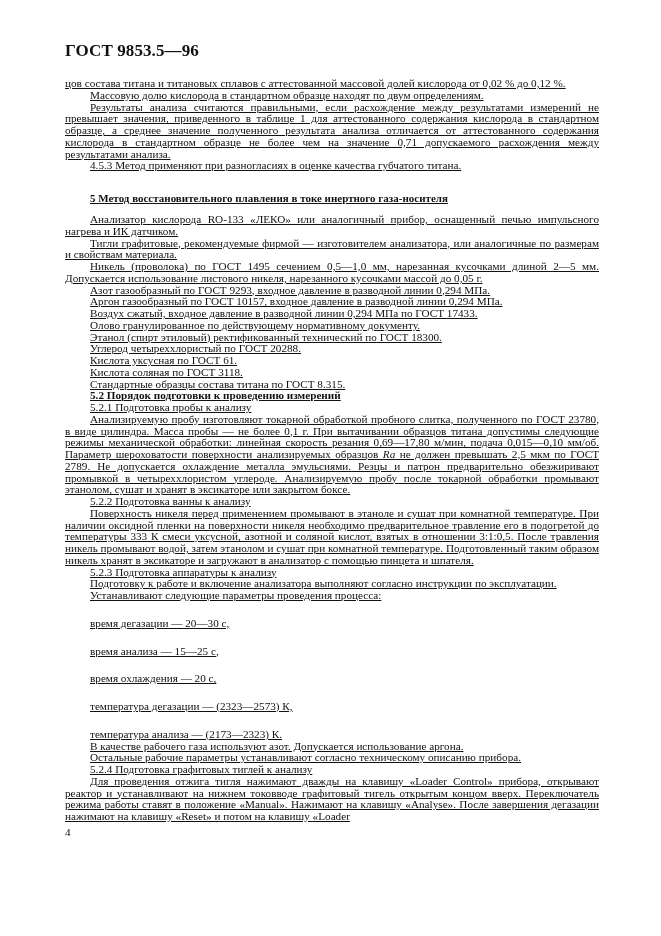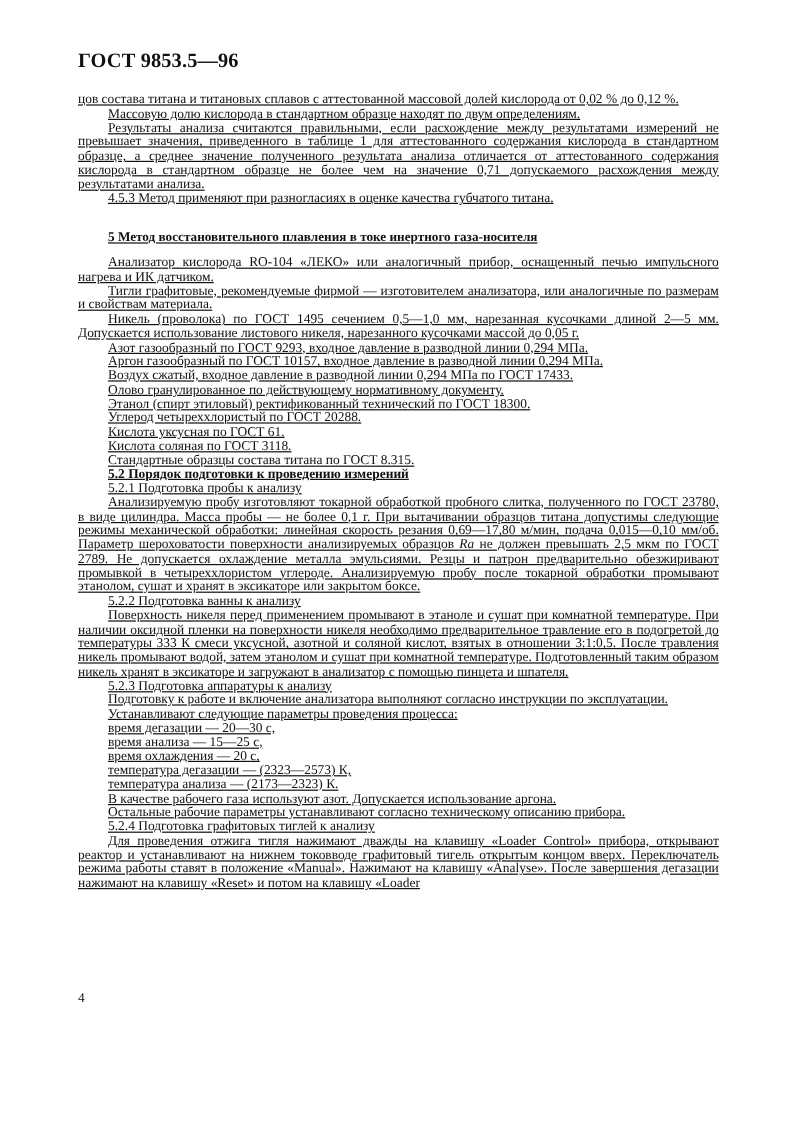--- a/index.html
+++ b/index.html
@@ -2,39 +2,39 @@
 <html><head>
 <meta charset="utf-8">
 <style>
   html, body { margin:0; padding:0; background:#ffffff; }
   body { width:661px; height:936px; position:relative; overflow:hidden;
          font-family:"Liberation Serif","DejaVu Serif",serif; color:#111; }
   .hdr { position:absolute; left:65px; top:41px; font-weight:bold; font-size:17px; letter-spacing:0.1px; }
   .body { position:absolute; left:65px; top:78px; width:534px; font-size:11.2px; line-height:11.75px;text-decoration:underline; }
   p { margin:0; text-align:justify; }
   .ind { text-indent:25px; }
-  .li { padding-left:25px; text-align:left; }
+  .li { padding-left:25px; text-align:left;margin-top:16px; }
   .sec { font-weight:bold; font-size:11px; line-height:16px; margin-top:18px; margin-bottom:8px; padding-left:25px; text-align:left; }
   .sub { font-weight:bold; padding-left:25px; text-align:left; }
   .pg { position:absolute; left:65px; top:826px; font-size:11.2px; }
 </style>
 </head>
 <body>
 
 <div class="hdr">ГОСТ 9853.5—96</div>
 
 <div class="body">
   <p>цов состава титана и титановых сплавов с аттестованной массовой долей кислорода от 0,02 % до 0,12 %.</p>
   <p class="ind">Массовую долю кислорода в стандартном образце находят по двум определениям.</p>
   <p class="ind">Результаты анализа считаются правильными, если расхождение между результатами измерений не превышает значения, приведенного в таблице 1 для аттестованного содержания кислорода в стандартном образце, а среднее значение полученного результата анализа отличается от аттестованного содержания кислорода в стандартном образце не более чем на значение 0,71 допускаемого расхождения между результатами анализа.</p>
   <p class="ind">4.5.3 Метод применяют при разногласиях в оценке качества губчатого титана.</p>
 
   <div class="sec">5 Метод восстановительного плавления в токе инертного газа-носителя</div>
 
-  <p class="ind">Анализатор кислорода RO-104 «ЛЕКО» или аналогичный прибор, оснащенный печью импульсного нагрева и ИК датчиком.</p>
+  <p class="ind">Анализатор кислорода RO-133 «ЛЕКО» или аналогичный прибор, оснащенный печью импульсного нагрева и ИК датчиком.</p>
   <p class="ind">Тигли графитовые, рекомендуемые фирмой — изготовителем анализатора, или аналогичные по размерам и свойствам материала.</p>
   <p class="ind">Никель (проволока) по ГОСТ 1495 сечением 0,5—1,0 мм, нарезанная кусочками длиной 2—5 мм. Допускается использование листового никеля, нарезанного кусочками массой до 0,05 г.</p>
   <p class="ind">Азот газообразный по ГОСТ 9293, входное давление в разводной линии 0,294 МПа.</p>
   <p class="ind">Аргон газообразный по ГОСТ 10157, входное давление в разводной линии 0,294 МПа.</p>
   <p class="ind">Воздух сжатый, входное давление в разводной линии 0,294 МПа по ГОСТ 17433.</p>
   <p class="ind">Олово гранулированное по действующему нормативному документу.</p>
   <p class="ind">Этанол (спирт этиловый) ректификованный технический по ГОСТ 18300.</p>
   <p class="ind">Углерод четыреххлористый по ГОСТ 20288.</p>
   <p class="ind">Кислота уксусная по ГОСТ 61.</p>
   <p class="ind">Кислота соляная по ГОСТ 3118.</p>

